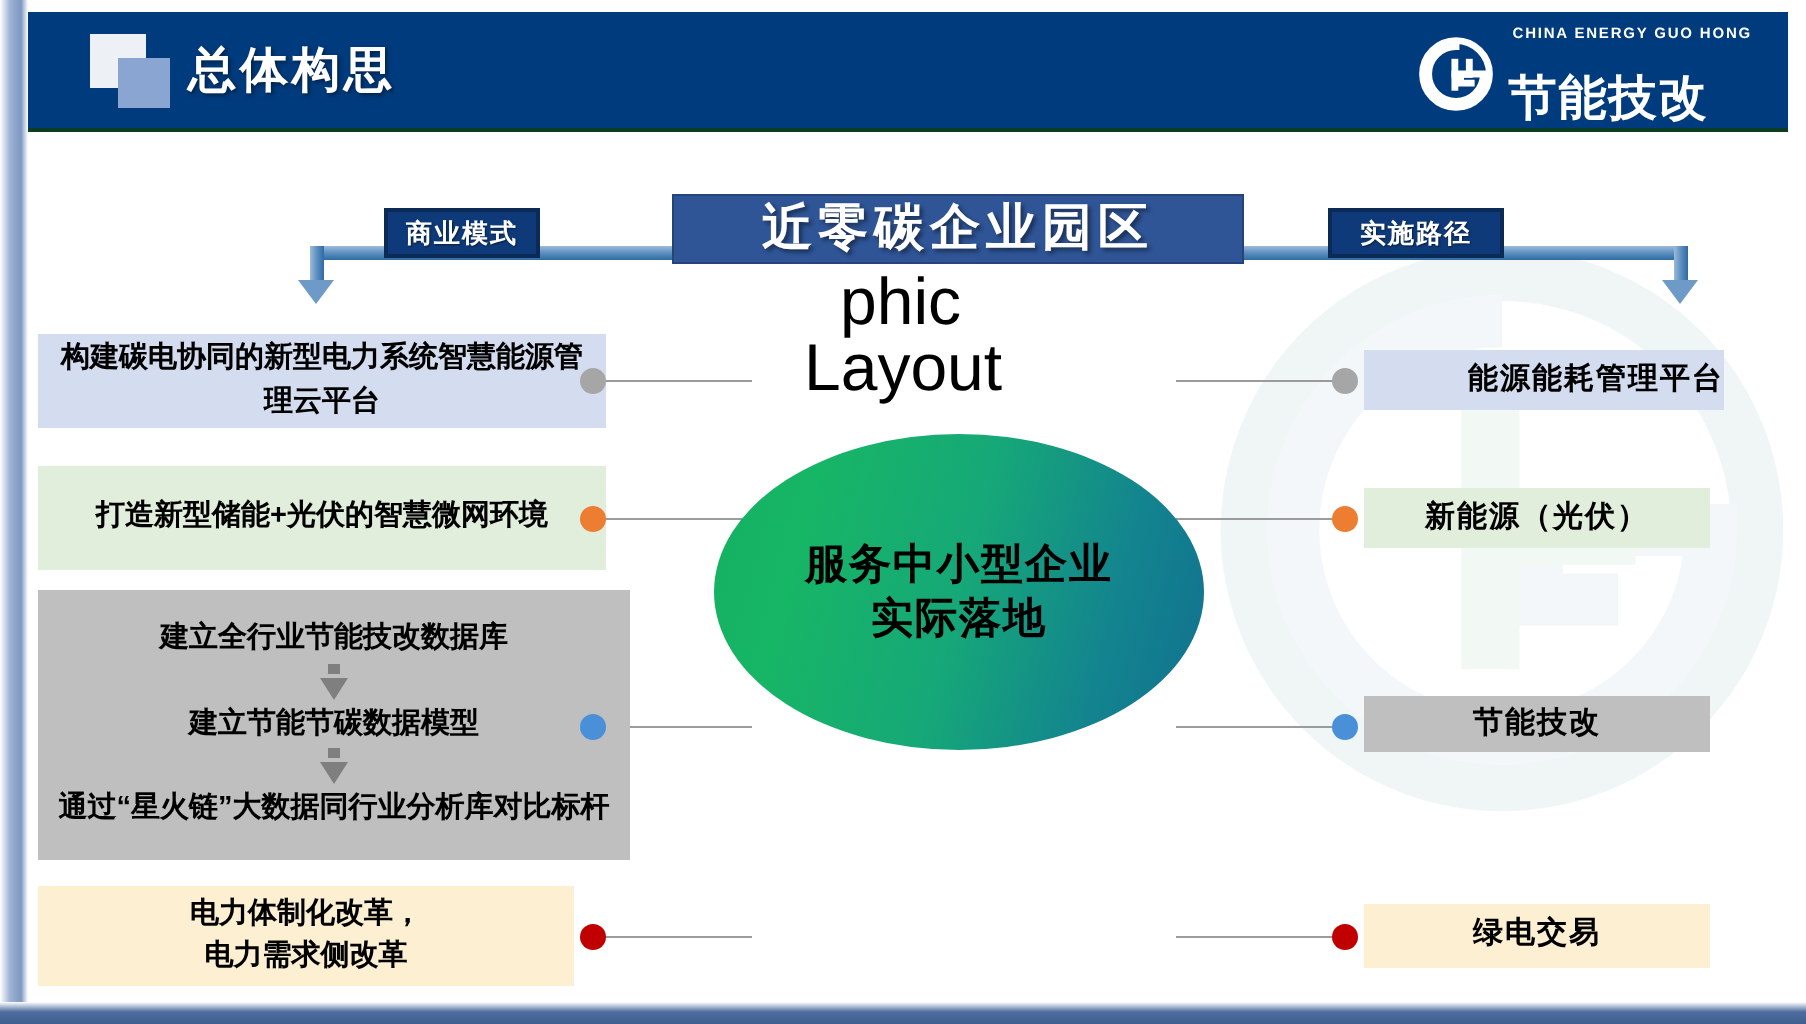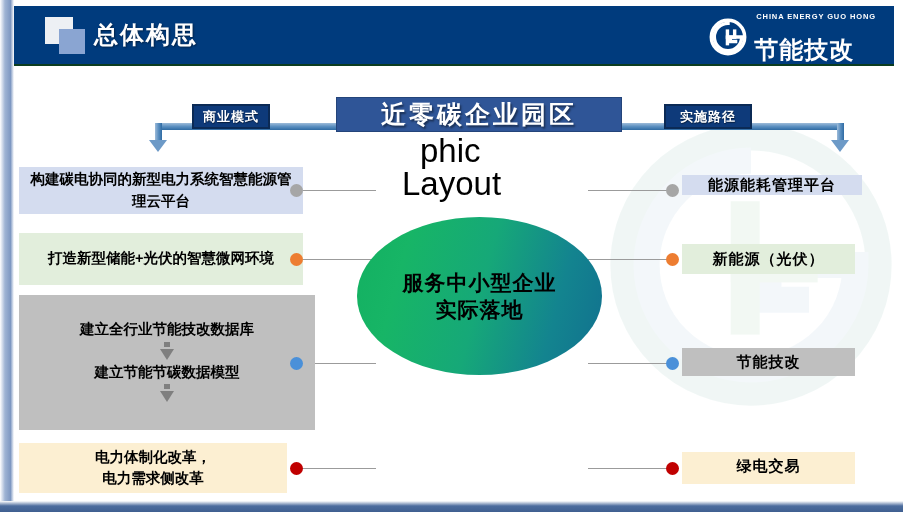--- a/index.html
+++ b/index.html
@@ -342,32 +342,33 @@
       <div class="ftext">建立全行业节能技改数据库</div>
       <div class="arrow-wrap">
         <div class="arrow-dn-stem"></div>
           <div class="arrow-dn"></div>
       </div>
       <div class="ftext">建立节能节碳数据模型</div>
       <div class="arrow-wrap">
         <div class="arrow-dn-stem"></div>
           <div class="arrow-dn"></div>
       </div>
+      <div class="ftext" style="padding:0 6px;">通过“星火链”大数据同行业分析库对比标杆</div>
     </div>
   </div>
   <div class="dot" style="left:290px; top:357px; background:#4a90d9;"></div>
 
   <div class="box c-cream" style="left:19px; top:443px; width:268px; height:50px; flex-direction:column;">
     <div class="box-l">电力体制化改革，</div>
     <div class="box-l">电力需求侧改革</div>
   </div>
   <div class="dot" style="left:290px; top:462px; background:#c00000;"></div>
 
   <div class="dot" style="left:666px; top:184px; background:#a6a6a6;"></div>
-  <div class="box box-r c-blue" style="left:682px; top:175px; width:180px; height:20px;">
+  <div class="box box-r c-blue" style="left:682px; top:175px; width:180px; height:30px;justify-content:flex-end;">
     <span>能源能耗管理平台</span>
   </div>
 
   <div class="dot" style="left:666px; top:253px; background:#ed7d31;"></div>
   <div class="box box-r c-green" style="left:682px; top:244px; width:173px; height:30px;">
     <span>新能源（光伏）</span>
   </div>
 
   <div class="dot" style="left:666px; top:357px; background:#4a90d9;"></div>
   <div class="box box-r c-gray" style="left:682px; top:348px; width:173px; height:28px;">

